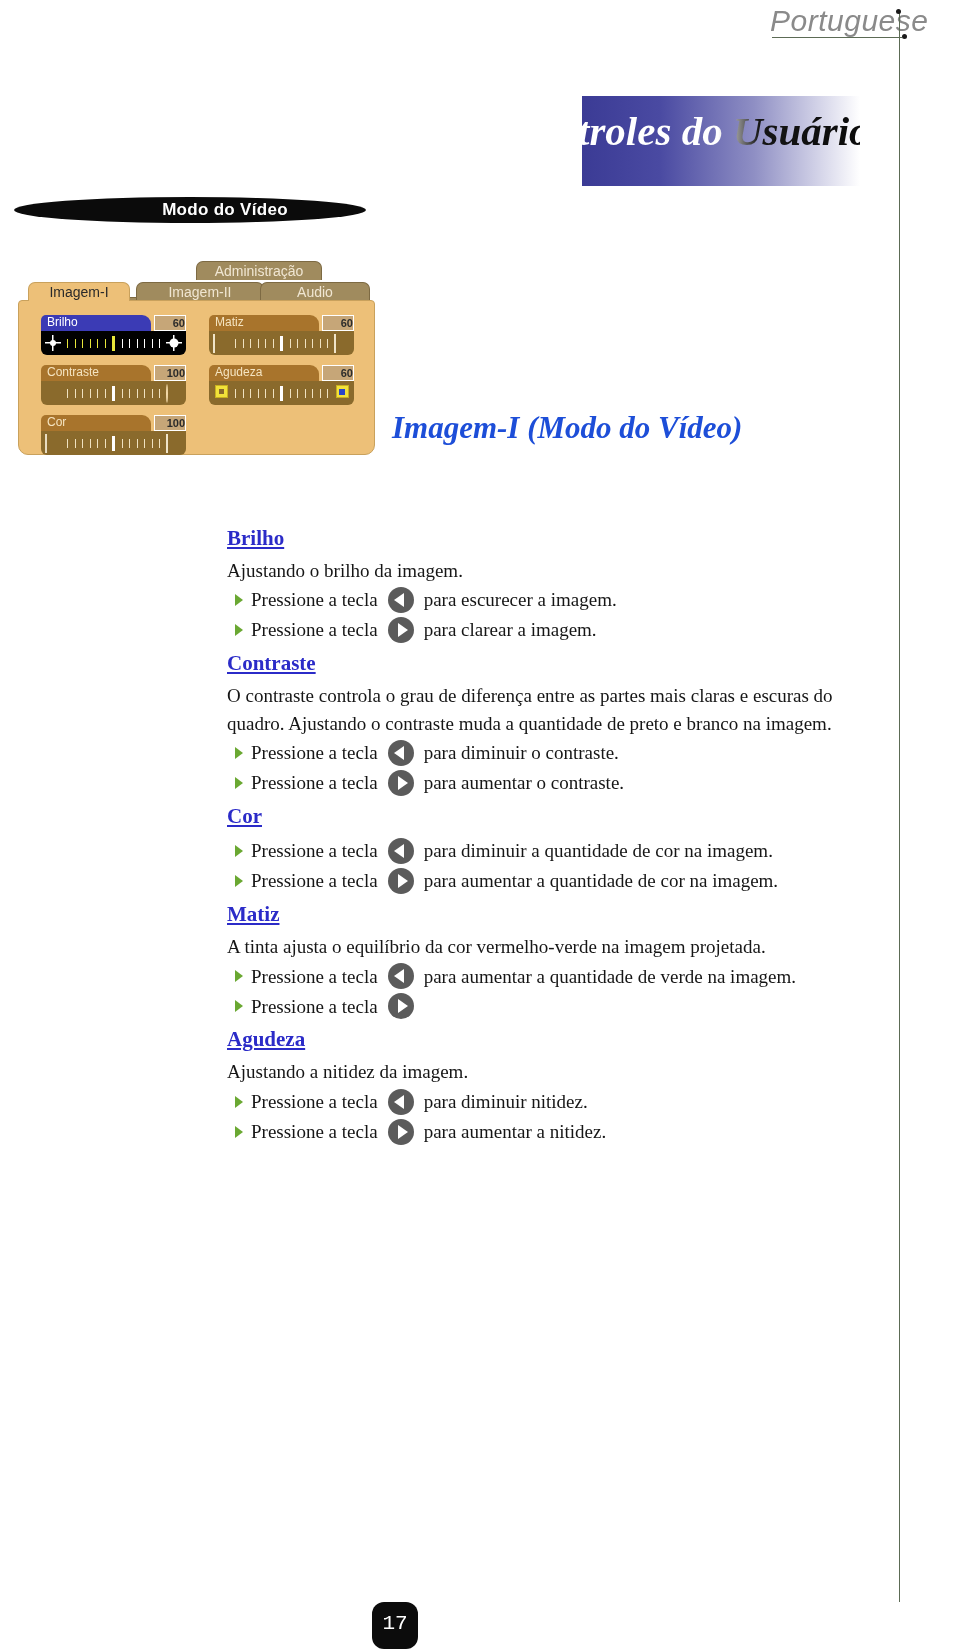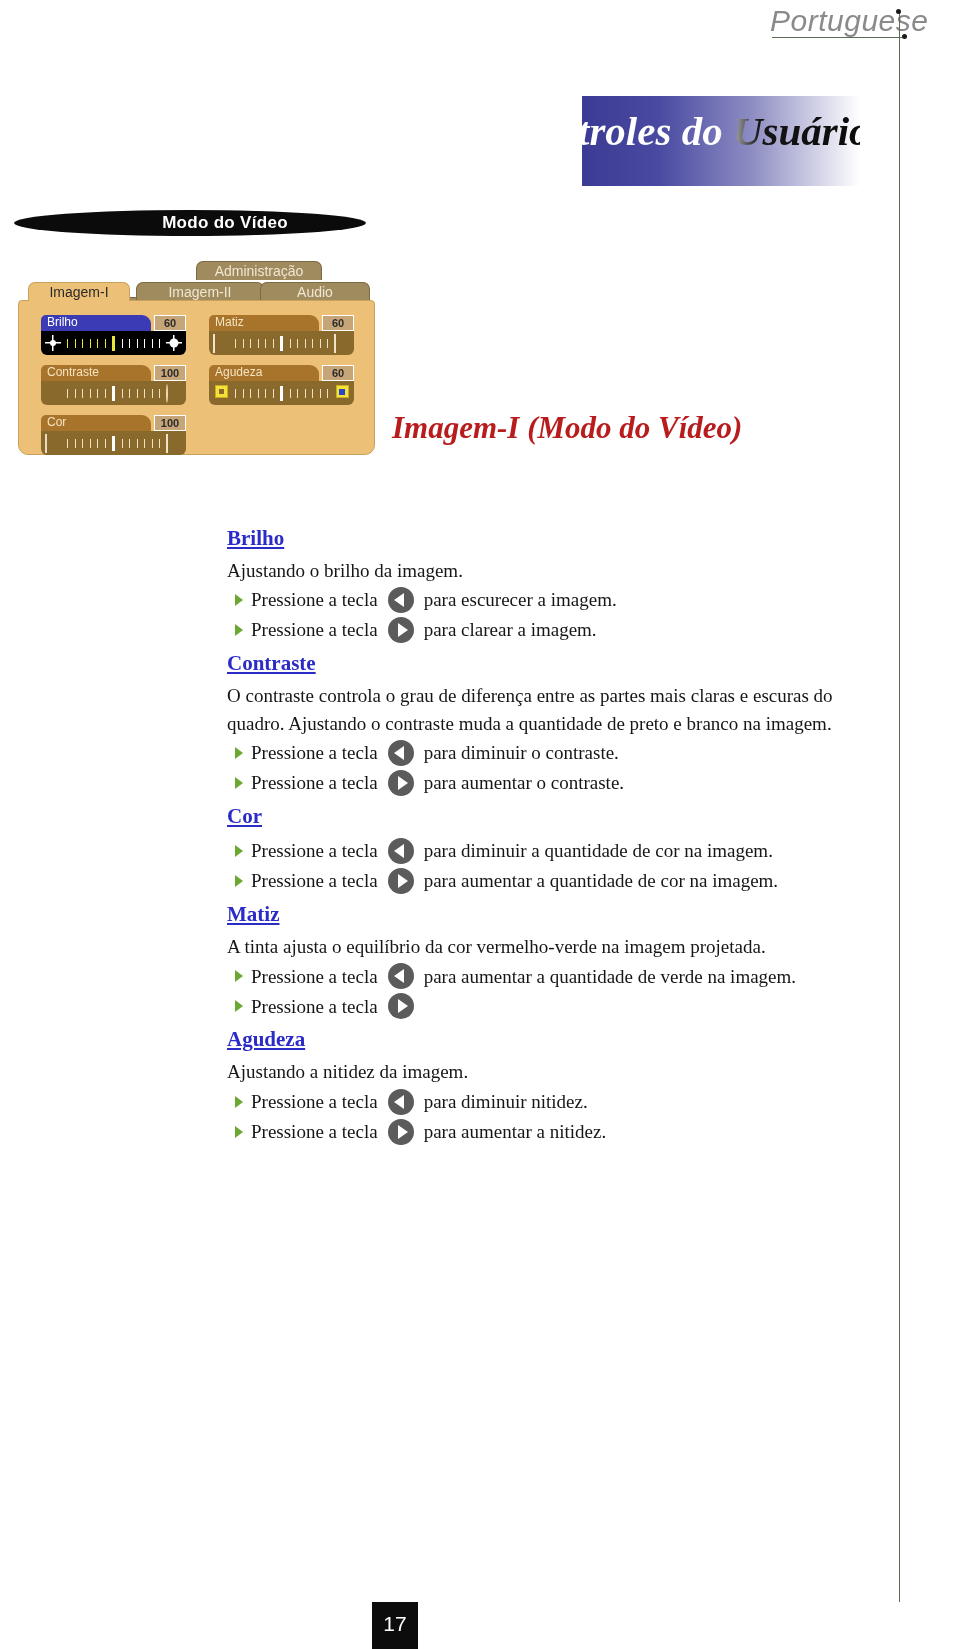--- a/index.html
+++ b/index.html
@@ -66,21 +66,21 @@
     background: linear-gradient(to right, #ffffff 0%, #ffffff 48%, #151515 62%, #0a0a0a 100%);
     -webkit-background-clip: text;
     background-clip: text;
     -webkit-text-fill-color: transparent;
     color: transparent;
   }
 
   
   #mode-banner {
     position: absolute;
-    left: 14px; top: 210px;
+    left: 14px; top: 197px;
     width: 352px; height: 26px;
     background: #0b0b0b;
     border-radius: 50% / 50%;
   }
   #mode-banner-label {
     position: absolute;
     left: 0; right: 0; top: 3px;
     text-align: center;
     padding-left: 70px;
     font-family: "Liberation Sans", sans-serif;
@@ -167,21 +167,21 @@
     position: absolute;
     right: 0; top: 0;
     width: 32px; height: 16px;
     background: #c6a678;
     border: 1px solid #ffffff;
     box-sizing: border-box;
     font-family: "Liberation Sans", sans-serif;
     font-size: 11px;
     font-weight: bold;
     color: #2b2b2b;
-    text-align: center;
+    text-align: right;
     line-height: 14px;
   }
   .slider .sl-track {
     position: relative;
     height: 24px;
     background: #8a6a2c;
     border-radius: 0 0 6px 6px;
     display: flex;
     align-items: center;
     padding: 0 4px;
@@ -261,21 +261,21 @@
   #sl-agudeza   { left: 190px; top: 64px; }
 
   
   #section-title {
     position: absolute;
     left: 392px; top: 410px;
     font-family: "Liberation Serif", serif;
     font-style: italic;
     font-weight: bold;
     font-size: 31px;
-    color: #b91c1c;
+    color: #1d4ed8;
     white-space: nowrap;
   }
 
   
   #content {
     position: absolute;
     left: 227px; top: 522px;
     width: 660px;
   }
   h3.topic {
@@ -340,24 +340,25 @@
   .step-pre { white-space: nowrap; }
   .step-post { white-space: nowrap; }
 
   
   #page-number {
     position: absolute;
     left: 372px; top: 1602px;
     width: 46px; height: 47px;
     background: #0c0c0c;
     color: #ffffff;
-    font-family: Liberation Sans, sans-serif;
+    font-family: Liberation Mono, monospace;
     font-size: 21px;
     text-align: center;
     line-height: 44px;
+    border-radius: 12px;
   }
 </style>
 </head>
 <body>
 
 <div id="header-lang">
   <span>Portuguese</span>
 </div>
 <div id="header-vline"></div>
 <div id="header-hline"></div>

